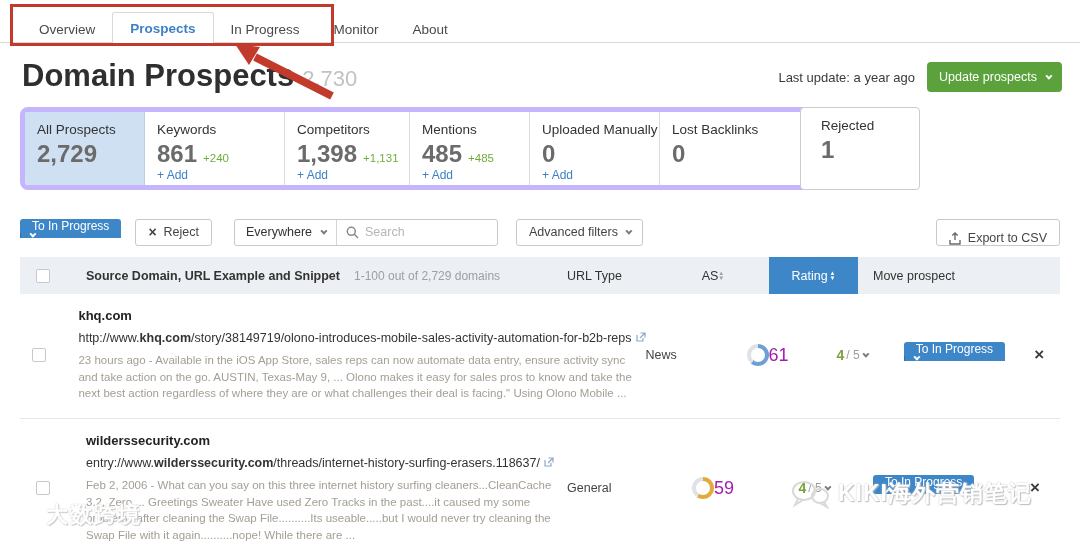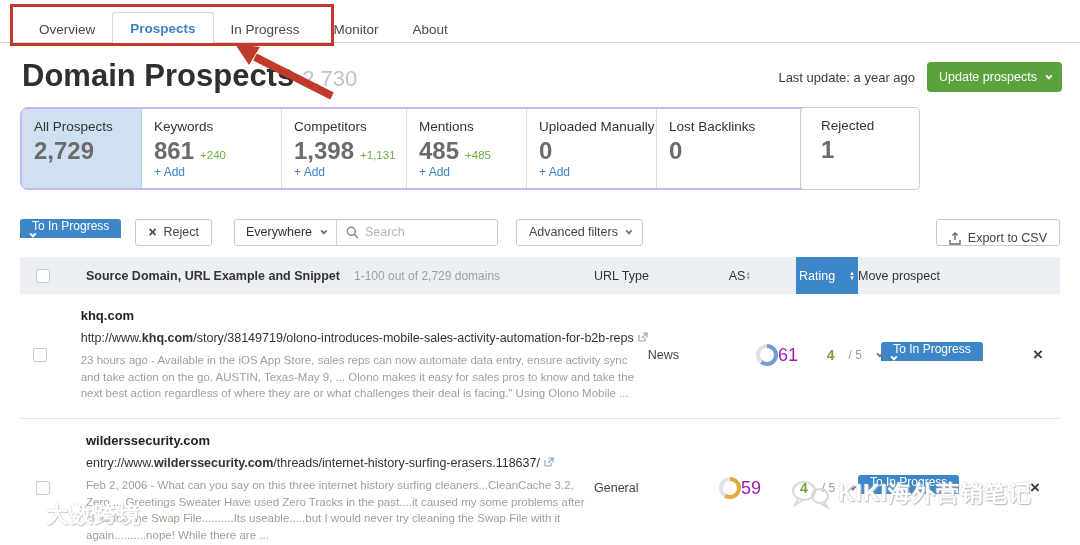--- a/index.html
+++ b/index.html
@@ -24,21 +24,21 @@
   .update-area { position:absolute; right:18px; top:62px; display:flex; align-items:center; gap:12px; }
   .last-update { font-size:13px; color:#3a3a3a; }
   .btn-green { background:#5ba23c; color:#fff; font-size:12.5px; border:none; border-radius:4px; padding:8px 12px; display:flex; align-items:center; gap:8px; cursor:pointer; }
 
   
   .chev { display:inline-block; width:7px; height:7px; border-right:2px solid #7a7a7a; border-bottom:2px solid #7a7a7a; transform:rotate(45deg) translateY(-2px); }
   .chev.white { border-color:#fff; }
   .chev.small { width:5px; height:5px; }
 
   
-  .stats-group { position:absolute; left:20px; top:107px; width:855px; height:83px; display:flex; border:2px solid #c4b5fd; border-radius:8px; background:#fff; }
+  .stats-group { position:absolute; left:20px; top:107px; width:855px; height:83px; display:flex; border:5px solid #c4b5fd; border-radius:8px; background:#fff; }
   .stat-cell { border-right:1px solid #ddd; padding:10px 12px; display:flex; flex-direction:column; cursor:pointer; }
   .stat-cell:last-child { border-right:none; }
   .stat-cell.selected { background:#cfe0f2; border-right-color:#b9cfe6; border-radius:3px 0 0 3px; }
   .stat-label { font-size:13.5px; color:#333; margin-bottom:3px; white-space:nowrap; }
   .stat-value-line { display:flex; align-items:baseline; gap:6px; }
   .stat-value { font-size:24px; font-weight:bold; color:#6b6b6b; }
   .stat-delta { font-size:11.5px; color:#6fae3d; }
   .stat-add { font-size:12px; color:#3e82c4; margin-top:auto; cursor:pointer; }
   .rejected-card { position:absolute; left:800px; top:107px; width:120px; height:83px; border:1px solid #ccc; border-radius:4px; padding:10px 20px; background:#fff; }
 
@@ -56,22 +56,22 @@
   .search-input::placeholder { color:#b5b5b5; }
   .export-btn { margin-left:auto;align-items:flex-end; }
 
   
   .tbl { position:absolute; left:20px; top:257px; width:1040px; }
   .tbl-header { display:flex; align-items:stretch; height:37px; background:#eceff3; font-size:12.5px; }
   .col-check { width:46px; display:flex; align-items:center; justify-content:center; }
   .col-source { flex:1; display:flex; align-items:center; gap:14px; padding-left:20px; }
   .col-urltype { width:90px; display:flex; align-items:center; }
   .col-as { width:112px; display:flex; align-items:center; justify-content:center; }
-  .col-rating { width:62px; display:flex; align-items:center; justify-content:center; gap:14px; }
-  .col-move { width:152px; display:flex; align-items:center; }
+  .col-rating { width:89px; display:flex; align-items:center; justify-content:center; gap:2px; }
+  .col-move { width:152px; display:flex; align-items:center;padding-left:15px; }
   .col-close { width:50px; display:flex; align-items:center; justify-content:center; }
   .hdr-source { font-weight:bold; color:#333; }
   .hdr-range { color:#9aa0a6; font-size:12px; }
   .hdr-label { color:#333; }
   .hdr-rating-cell { background:#3d87c9; color:#fff; }
   .sort-arrows { display:inline-flex; flex-direction:column; line-height:5px; font-size:6px; color:#9aa0a6; }
   .hdr-rating-cell .sort-arrows { color:#fff; }
   .checkbox { width:14px; height:14px; border:1px solid #c6cacf; border-radius:2px; background:#fff; cursor:pointer; }
 
   .tbl-row { display:flex; align-items:stretch; padding:14px 0 16px 0; border-bottom:1px solid #e6e6e6; }

